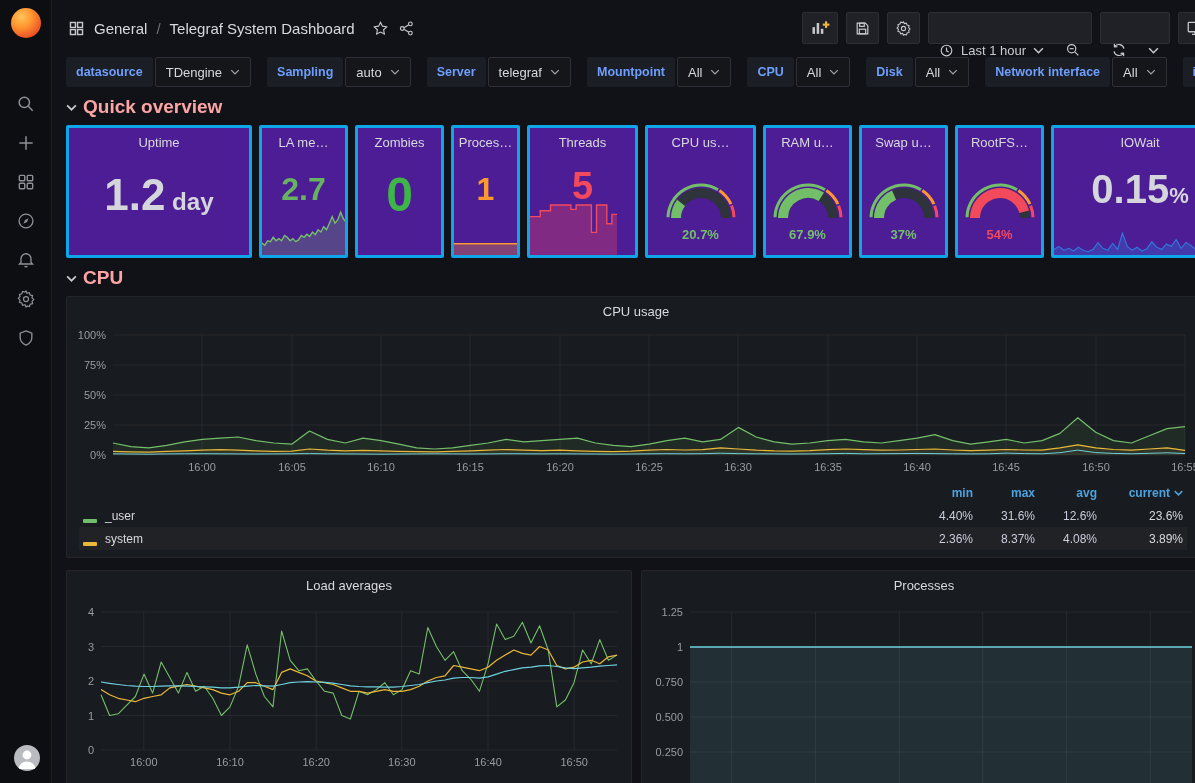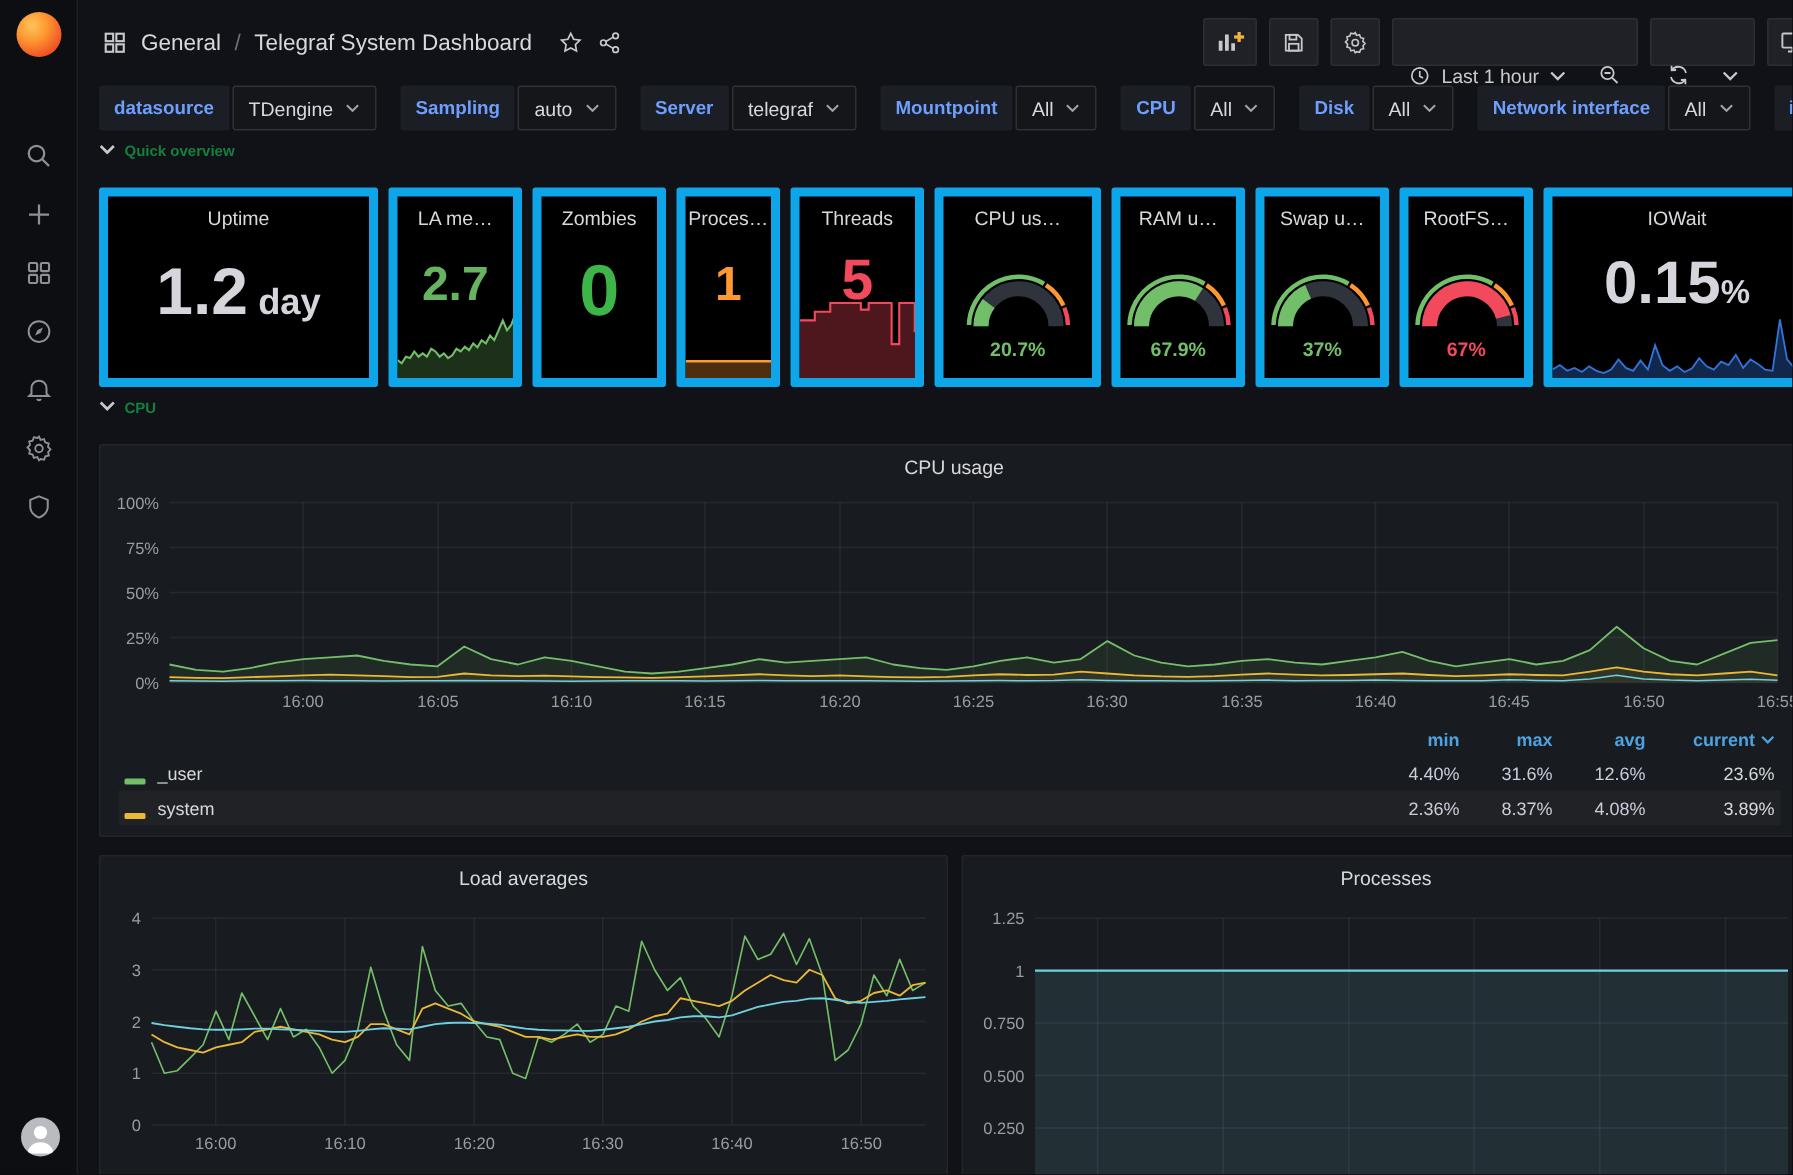--- a/index.html
+++ b/index.html
@@ -33,32 +33,32 @@
 
   
   .filters{position:absolute;left:66px;top:57px;width:1280px;display:flex;gap:16px;align-items:center;}
   .fgroup{display:flex;gap:2px;}
   .flabel{height:30px;display:flex;align-items:center;padding:0 10px;background:#1b1e24;border-radius:2px;
           color:#6e9fff;font-size:12.5px;font-weight:bold;cursor:pointer;}
   .fvalue{height:30px;display:flex;align-items:center;gap:8px;padding:0 10px;background:#14161a;
           border:1px solid #2e3036;border-radius:2px;color:#d8d9dd;font-size:13px;cursor:pointer;}
 
   
-  .section-hd{position:absolute;display:flex;align-items:flex-start;gap:6px;font-size:10px;font-weight:bold;
-              color:#15803d;cursor:pointer;}
+  .section-hd{position:absolute;display:flex;align-items:center;gap:6px;font-size:19px;font-weight:bold;
+              color:#fca5a5;cursor:pointer;}
   .chev{color:#9fa1a7;display:flex;}
 
   
   .panel{position:absolute;background:#181b1f;border:1px solid #23252b;border-radius:2px;overflow:hidden;}
   .ptitle{text-align:center;font-size:13px;font-weight:500;color:#d8d9dd;padding-top:7px;cursor:pointer;white-space:nowrap;
           overflow:hidden;text-overflow:ellipsis;}
 
   
   .stats{position:absolute;left:66px;top:125px;display:flex;gap:7px;}
-  .stat{position:relative;background:#000000;border:6px solid #0ea5e9;border-radius:2px;height:133px;overflow:hidden;flex:none;}
+  .stat{position:relative;background:#4c1d95;border:3px solid #0ea5e9;border-radius:2px;height:133px;overflow:hidden;flex:none;}
   .stat-value{position:absolute;left:0;right:0;top:53%;transform:translateY(-50%);text-align:center;
               font-weight:bold;line-height:1;white-space:nowrap;}
   .suffix{font-size:0.55em;font-weight:bold;}
   .spark{position:absolute;left:0;right:0;bottom:0;display:block;}
   .gauge-wrap{position:absolute;left:50%;top:57%;transform:translate(-50%,-50%);}
   .gauge-label{position:absolute;left:0;right:0;top:78%;text-align:center;font-size:13px;font-weight:bold;}
 
   
   .legend{padding:2px 18px 0 12px;font-size:12px;}
   .lrow{display:flex;align-items:center;height:23px;padding:0 4px;}
@@ -328,21 +328,21 @@
 
     <div class="stat" style="width:69px">
       <div class="ptitle">Proces…</div>
       <div class="stat-value" style="font-size: 32px; top: 48%; color: rgb(255, 152, 48);">1</div>
       <svg class="spark" width="87" height="36">
           <path d="M0.0 24.8L10.9 24.8L10.9 24.8L21.8 24.8L21.8 24.8L32.6 24.8L32.6 24.8L43.5 24.8L43.5 24.8L54.4 24.8L54.4 24.8L65.3 24.8L65.3 24.8L76.1 24.8L76.1 24.8L87.0 24.8L87 36L0 36Z" fill="rgba(255,152,48,0.3)" stroke="none"></path>
           <path d="M0.0 24.8L10.9 24.8L10.9 24.8L21.8 24.8L21.8 24.8L32.6 24.8L32.6 24.8L43.5 24.8L43.5 24.8L54.4 24.8L54.4 24.8L65.3 24.8L65.3 24.8L76.1 24.8L76.1 24.8L87.0 24.8" fill="none" stroke="#ff9830" stroke-width="1.6"></path>
         </svg>
     </div>
 
-    <div class="stat" style="width:89px">
+    <div class="stat" style="width:111px">
       <div class="ptitle">Threads</div>
       <div class="stat-value" style="font-size: 38px; top: 46%; color: rgb(242, 73, 92);">5</div>
       <svg class="spark" width="87" height="74">
           <path d="M0.0 35.6L5.1 35.6L5.1 35.6L10.2 35.6L10.2 29.8L15.4 29.8L15.4 29.8L20.5 29.8L20.5 24.0L25.6 24.0L25.6 24.0L30.7 24.0L30.7 24.0L35.8 24.0L35.8 24.0L40.9 24.0L40.9 28.4L46.1 28.4L46.1 24.0L51.2 24.0L51.2 24.0L56.3 24.0L56.3 24.0L61.4 24.0L61.4 51.4L66.5 51.4L66.5 24.0L71.6 24.0L71.6 24.0L76.8 24.0L76.8 42.8L81.9 42.8L81.9 33.4L87.0 33.4L87 74L0 74Z" fill="rgba(242,73,92,0.32)" stroke="none"></path>
           <path d="M0.0 35.6L5.1 35.6L5.1 35.6L10.2 35.6L10.2 29.8L15.4 29.8L15.4 29.8L20.5 29.8L20.5 24.0L25.6 24.0L25.6 24.0L30.7 24.0L30.7 24.0L35.8 24.0L35.8 24.0L40.9 24.0L40.9 28.4L46.1 28.4L46.1 24.0L51.2 24.0L51.2 24.0L56.3 24.0L56.3 24.0L61.4 24.0L61.4 51.4L66.5 51.4L66.5 24.0L71.6 24.0L71.6 24.0L76.8 24.0L76.8 42.8L81.9 42.8L81.9 33.4L87.0 33.4" fill="none" stroke="#f2495c" stroke-width="1.4"></path>
         </svg>
     </div>
 
     <div class="stat" style="width:111px">
       <div class="ptitle">CPU us…</div>
@@ -382,21 +382,21 @@
 
     <div class="stat" style="width:89px">
       <div class="ptitle">RootFS…</div>
       <div class="gauge-wrap"><svg width="78" height="48">
             <path d="M14.00 44.00A25 25 0 0 1 64.00 44.00" stroke="#2f333b" stroke-width="10" fill="none"></path>
             <path d="M14.00 44.00A25 25 0 0 1 63.21 37.78" stroke="#f2495c" stroke-width="10" fill="none"></path>
             <path d="M6.01 43.17A33 33 0 0 1 55.98 15.70" stroke="#73bf69" stroke-width="3" fill="none"></path>
             <path d="M57.38 16.59A33 33 0 0 1 68.95 30.14" stroke="#ff9830" stroke-width="3" fill="none"></path>
             <path d="M69.61 31.66A33 33 0 0 1 71.99 43.17" stroke="#f2495c" stroke-width="3" fill="none"></path>
           </svg></div>
-      <div class="gauge-label" style="color: rgb(242, 73, 92);">67%</div>
+      <div class="gauge-label" style="color: rgb(242, 73, 92);">54%</div>
     </div>
 
     <div class="stat" style="width:178px">
       <div class="ptitle">IOWait</div>
       <div class="stat-value" style="font-size: 40px; top: 48%; color: rgb(213, 214, 220);"><span>0.15</span><span class="suffix">%</span></div>
       <svg class="spark" width="176" height="40">
           <path d="M0.0 34.4L4.9 31.4L9.8 35.2L14.7 33.3L19.6 36.0L24.4 32.2L29.3 35.2L34.2 36.7L39.1 34.4L44.0 27.6L48.9 33.3L53.8 35.2L58.7 28.4L63.6 34.4L68.4 18.1L73.3 31.4L78.2 35.2L83.1 32.2L88.0 36.0L92.9 33.7L97.8 26.8L102.7 32.2L107.6 34.4L112.4 29.1L117.3 31.4L122.2 24.6L127.1 33.3L132.0 27.6L136.9 30.6L141.8 34.4L146.7 35.2L151.6 1.0L156.4 27.6L161.3 33.3L166.2 16.2L171.1 27.6L176.0 2.9L176 40L0 40Z" fill="rgba(50,116,217,0.35)" stroke="none"></path>
           <path d="M0.0 34.4L4.9 31.4L9.8 35.2L14.7 33.3L19.6 36.0L24.4 32.2L29.3 35.2L34.2 36.7L39.1 34.4L44.0 27.6L48.9 33.3L53.8 35.2L58.7 28.4L63.6 34.4L68.4 18.1L73.3 31.4L78.2 35.2L83.1 32.2L88.0 36.0L92.9 33.7L97.8 26.8L102.7 32.2L107.6 34.4L112.4 29.1L117.3 31.4L122.2 24.6L127.1 33.3L132.0 27.6L136.9 30.6L141.8 34.4L146.7 35.2L151.6 1.0L156.4 27.6L161.3 33.3L166.2 16.2L171.1 27.6L176.0 2.9" fill="none" stroke="#3274d9" stroke-width="1.2"></path>
         </svg>
     </div>

